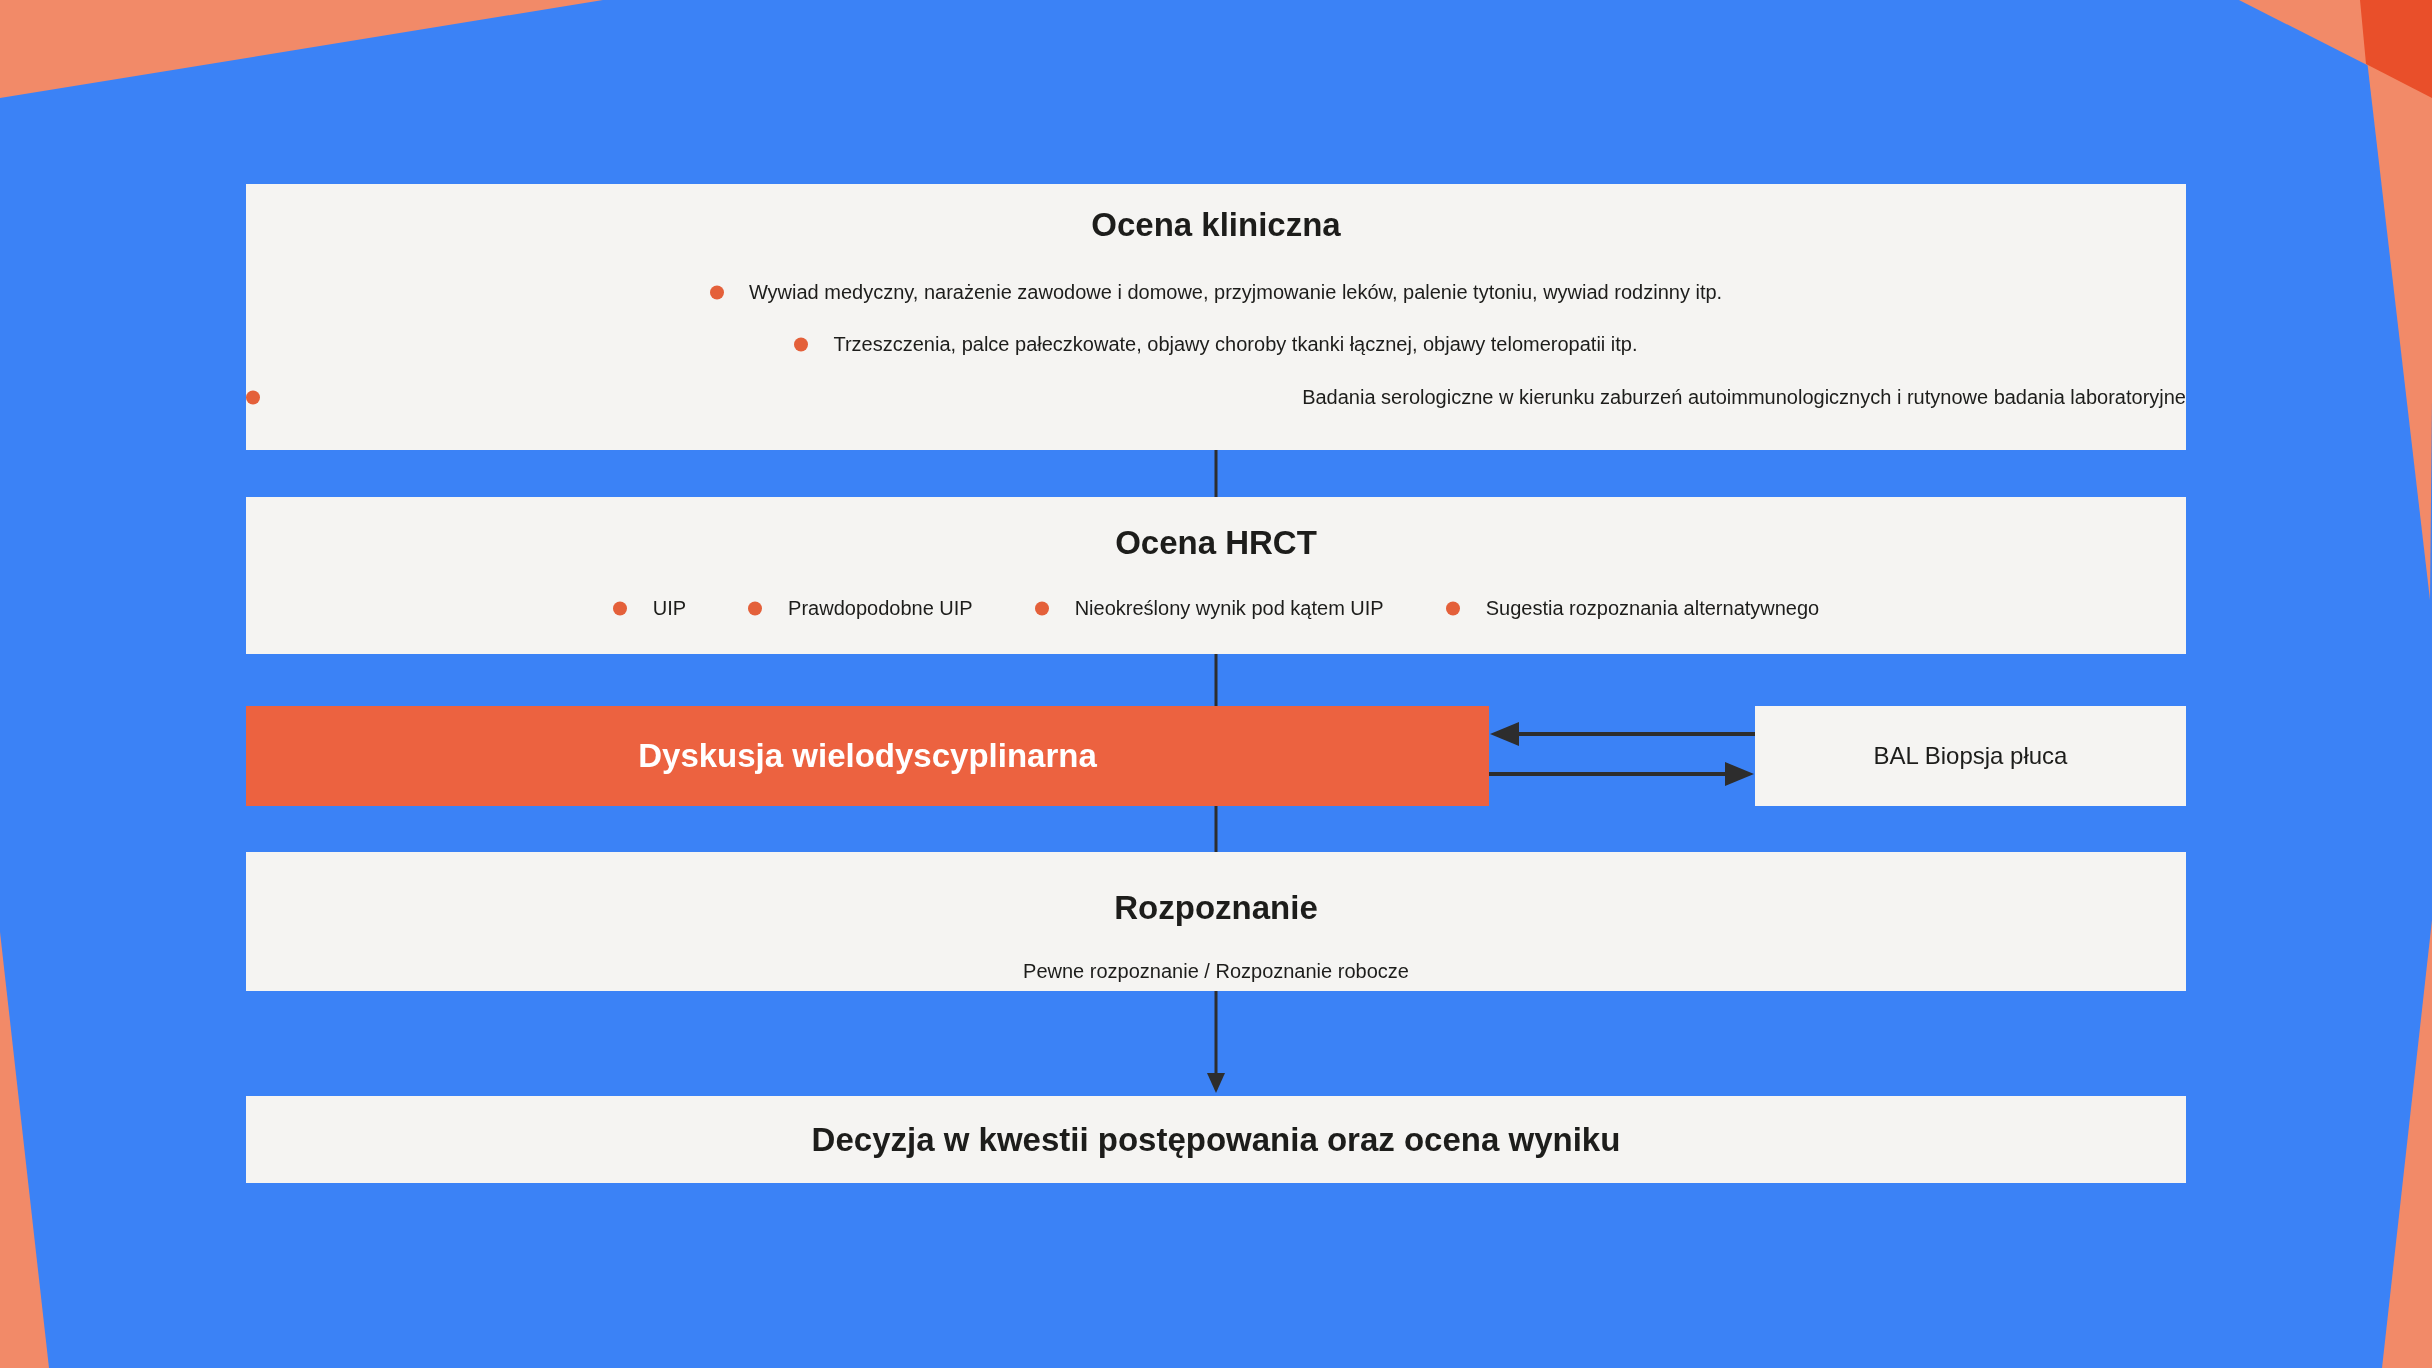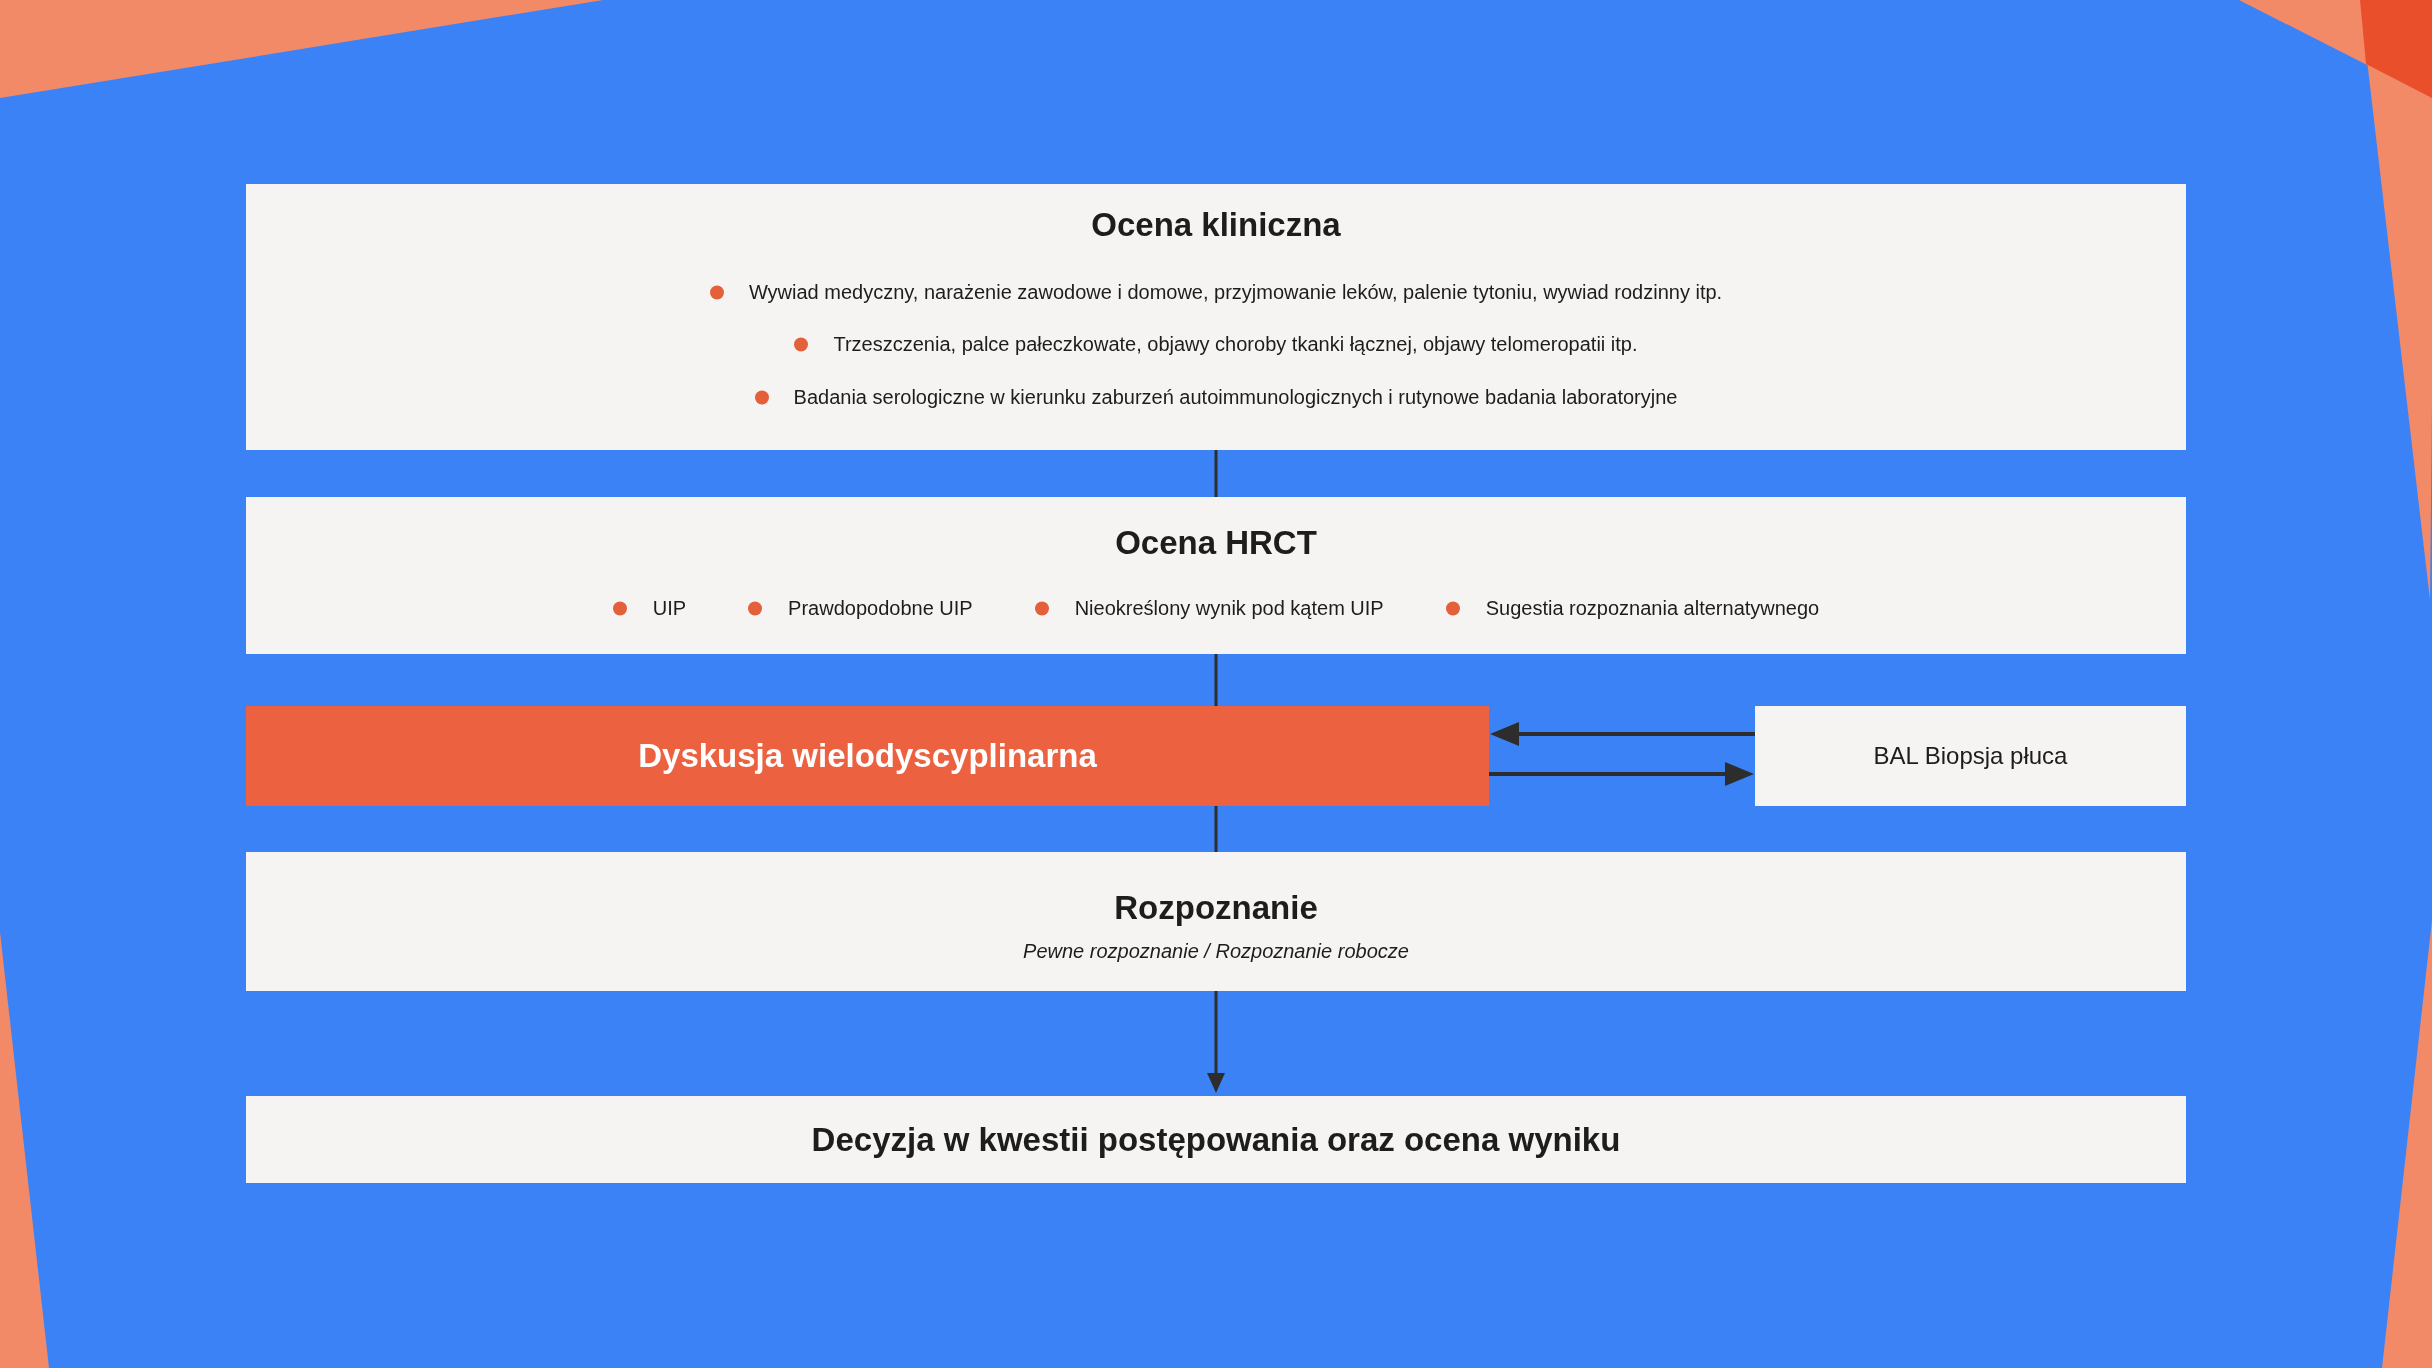--- a/index.html
+++ b/index.html
@@ -129,21 +129,21 @@
     <span>Ocena kliniczna</span>
   </div>
   <div class="textline bullet-row" style="top:292px;">
     <span class="dot"></span>
     <span>Wywiad medyczny, narażenie zawodowe i domowe, przyjmowanie leków, palenie tytoniu, wywiad rodzinny itp.</span>
   </div>
   <div class="textline bullet-row" style="top:344px;">
     <span class="dot"></span>
     <span>Trzeszczenia, palce pałeczkowate, objawy choroby tkanki łącznej, objawy telomeropatii itp.</span>
   </div>
-  <div class="textline bullet-row" style="top:397px;">
+  <div class="textline bullet-row" style="top:397px;justify-content:space-between;">
     <span class="dot"></span>
     <span>Badania serologiczne w kierunku zaburzeń autoimmunologicznych i rutynowe badania laboratoryjne</span>
   </div>
 
   <div class="textline title" style="top:543px;">
     <span>Ocena HRCT</span>
   </div>
   <div class="textline hrct-options" style="top:608px;">
     <span class="hrct-item">
       <span class="dot"></span>
@@ -167,21 +167,21 @@
     <span>Dyskusja wielodyscyplinarna</span>
   </div>
 
   <div class="bal-line" style="top:756px;">
     <span>BAL Biopsja płuca</span>
   </div>
 
   <div class="textline title" style="top:896px;margin-top:12px;">
     <span>Rozpoznanie</span>
   </div>
-  <div class="textline" style="top:951px;font-style:italic;">
+  <div class="textline" style="top:971px;">
     <span>Pewne rozpoznanie / Rozpoznanie robocze</span>
   </div>
 
   <div class="textline title" style="top:1140px;">
     <span>Decyzja w kwestii postępowania oraz ocena wyniku</span>
   </div>
 
 </div>
 
 </body></html>

